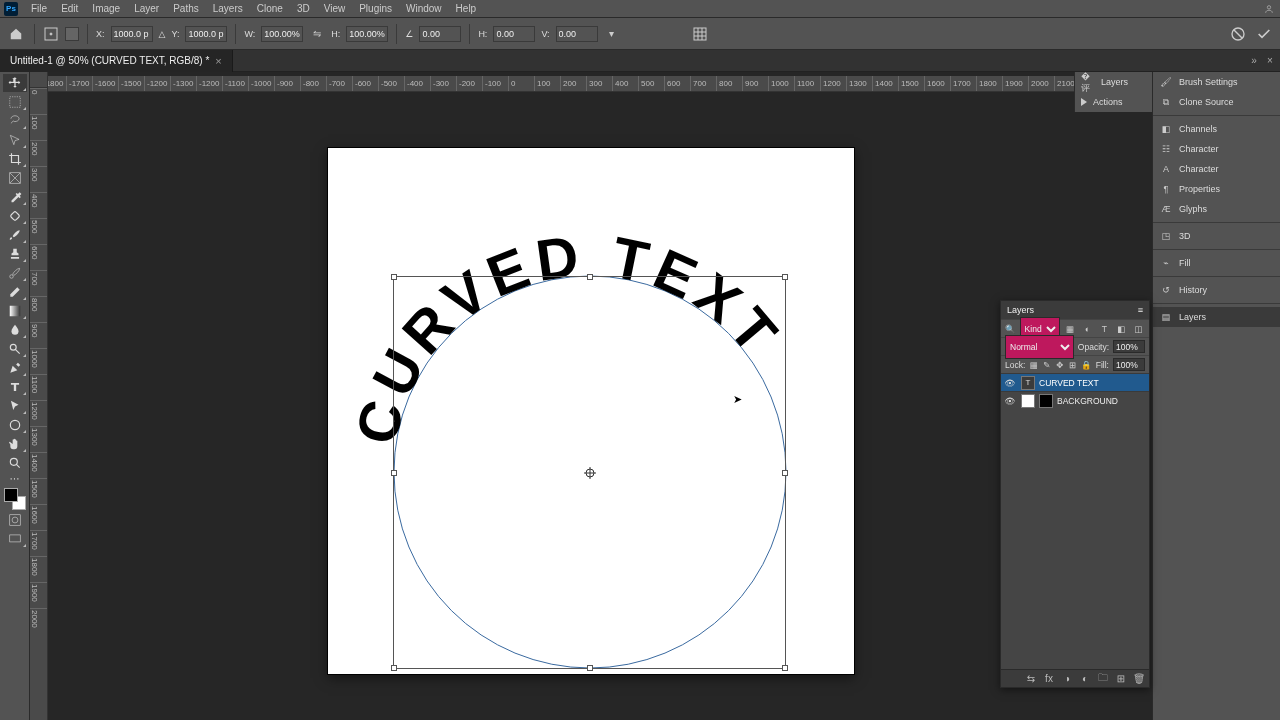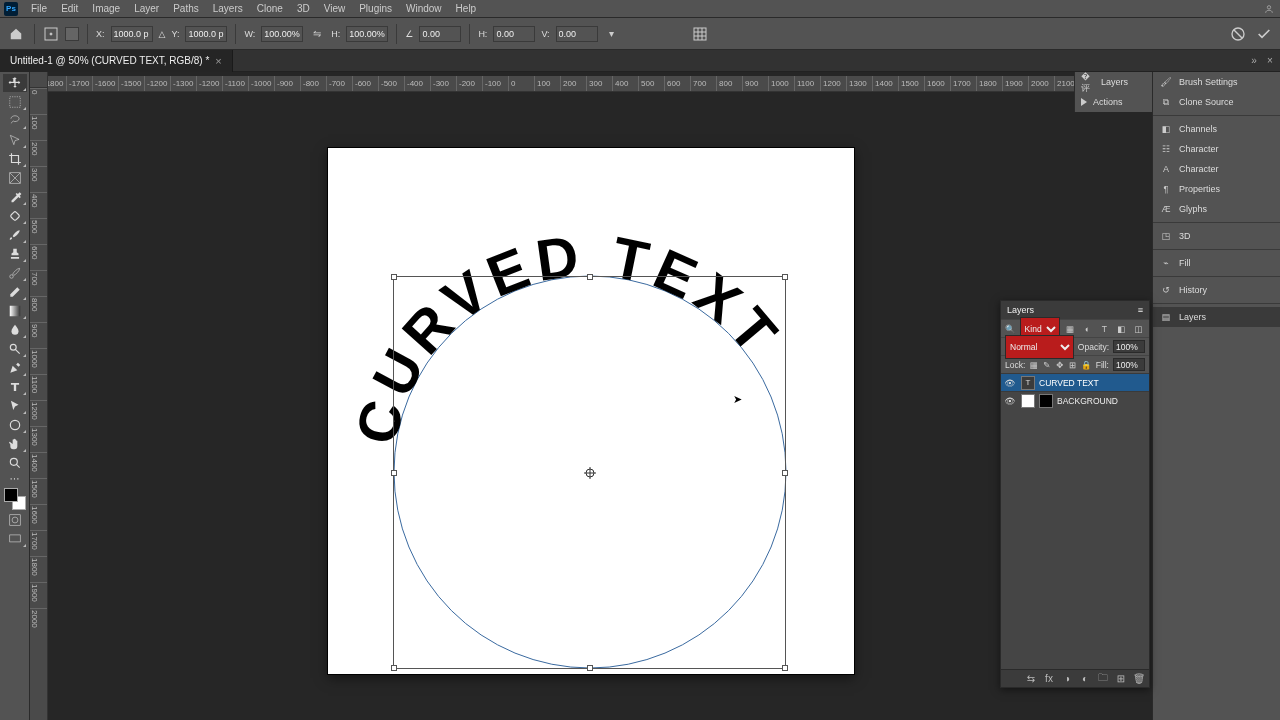--- a/index.html
+++ b/index.html
@@ -65,21 +65,21 @@
 .rt-strip2 .tab { display:flex; align-items:center; gap:6px; height:20px; padding:0 6px; font-size:9px; color:#ddd; border-bottom:0; }
 .rt-strip2 .sep-line{height:1px;background:#3a3a3a;margin:3px 0}
 .rt-strip2 .tab.sel{background:#3a3a3a}
 .pi { width:14px;height:14px;display:inline-flex;align-items:center;justify-content:center;color:#ccc }
 
 
 .layers-panel { position:absolute; right:130px; top:300px; width:150px; background:#535353; border:1px solid #2a2a2a; box-shadow:0 2px 8px rgba(0,0,0,.5); }
 .layers-panel .titlebar { display:flex; align-items:center; height:18px; background:#3b3b3b; padding:0 6px; font-size:9px; color:#eee; justify-content:space-between;}
 .layers-panel .row { display:flex; align-items:center; height:18px; padding:0 4px; gap:4px; border-top:1px solid #444; font-size:8.5px; color:#ddd;}
 .layers-panel .row.controls input{ background:#3b3b3b;border:1px solid #2a2a2a;color:#eee;font-size:8.5px;height:13px;width:40px;padding:0 2px}
-.layers-panel select{ background:#b91c1c;border:1px solid #2a2a2a;color:#eee;font-size:8.5px;height:24px;}
+.layers-panel select{ background:#be185d;border:1px solid #2a2a2a;color:#eee;font-size:8.5px;height:24px;}
 .layer-list { max-height:300px; background:#454545;}
 .layer-item { display:flex; align-items:center; height:18px; padding:0 2px; gap:4px; border-top:1px solid #3a3a3a; font-size:8.5px; color:#eee;}
 .layer-item.sel{ background:#215a8e; color:#fff }
 .layer-item .eye{ width:14px;height:14px;display:flex;align-items:center;justify-content:center;color:#ddd }
 .layer-item .thumb{ width:14px;height:14px;border:1px solid #777;background:#fff;position:relative;font-size:8px;color:#000;display:flex;align-items:center;justify-content:center}
 .layer-item .thumb.t-text{background:#3b3b3b;color:#ddd}
 .layer-footer{ display:flex;align-items:center;justify-content:flex-end;gap:6px;height:18px;background:#3b3b3b;padding:0 4px;border-top:1px solid #2a2a2a}
 .layer-footer .fi{width:12px;height:12px;color:#bbb;display:flex;align-items:center;justify-content:center;font-size:10px}
 
 svg { display:block }

